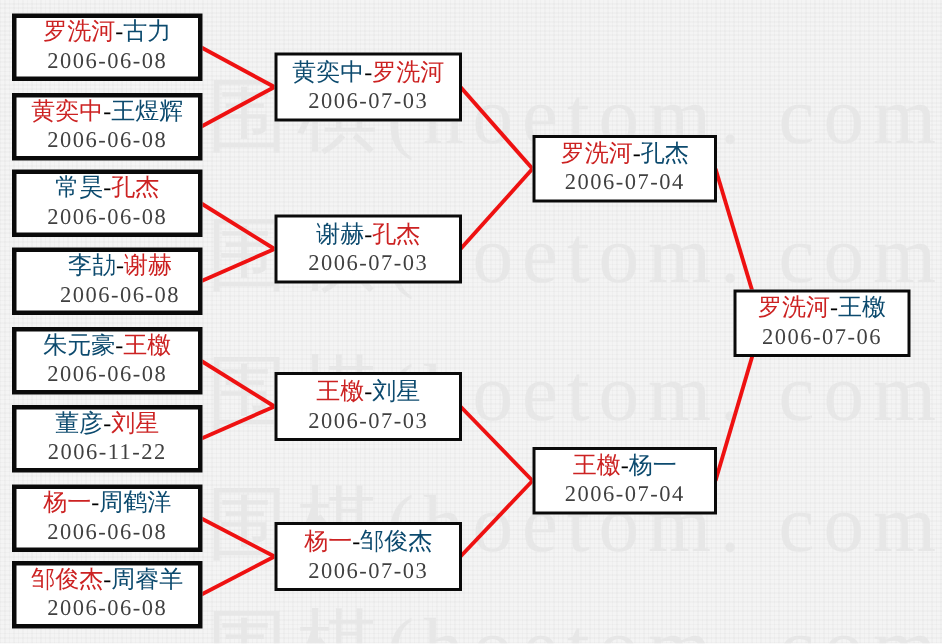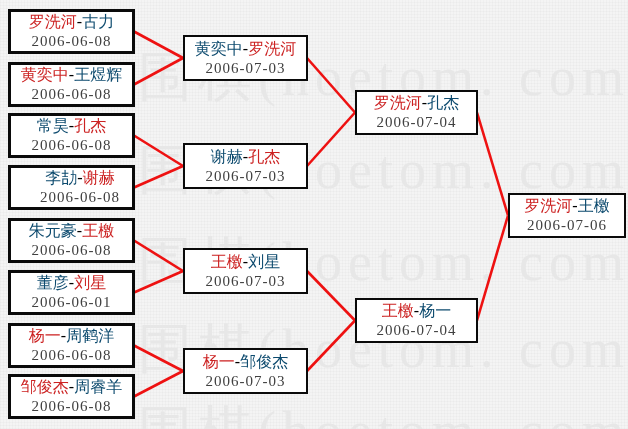--- a/index.html
+++ b/index.html
@@ -73,21 +73,21 @@
   <div class="box r1" style="left:8px;top:165px;width:127px;height:45px;padding-left:17px;">
     <div class="nameline"><span class="pname black">李劼</span><span class="dash">-</span><span class="pname red">谢赫</span></div>
     <div class="dateline">2006-06-08</div>
   </div>
   <div class="box r1" style="left:8px;top:218px;width:127px;height:45px;">
     <div class="nameline"><span class="pname black">朱元豪</span><span class="dash">-</span><span class="pname red">王檄</span></div>
     <div class="dateline">2006-06-08</div>
   </div>
   <div class="box r1" style="left:8px;top:270px;width:127px;height:45px;">
     <div class="nameline"><span class="pname black">董彦</span><span class="dash">-</span><span class="pname red">刘星</span></div>
-    <div class="dateline">2006-06-01</div>
+    <div class="dateline">2006-11-22</div>
   </div>
   <div class="box r1" style="left:8px;top:323px;width:127px;height:45px;">
     <div class="nameline"><span class="pname red">杨一</span><span class="dash">-</span><span class="pname black">周鹤洋</span></div>
     <div class="dateline">2006-06-08</div>
   </div>
   <div class="box r1" style="left:8px;top:374px;width:127px;height:45px;">
     <div class="nameline"><span class="pname red">邹俊杰</span><span class="dash">-</span><span class="pname black">周睿羊</span></div>
     <div class="dateline">2006-06-08</div>
   </div>
 
@@ -110,18 +110,18 @@
 
   <div class="box" style="left:355px;top:90px;width:123px;height:45px;">
     <div class="nameline"><span class="pname red">罗洗河</span><span class="dash">-</span><span class="pname black">孔杰</span></div>
     <div class="dateline">2006-07-04</div>
   </div>
   <div class="box" style="left:355px;top:298px;width:123px;height:45px;">
     <div class="nameline"><span class="pname red">王檄</span><span class="dash">-</span><span class="pname black">杨一</span></div>
     <div class="dateline">2006-07-04</div>
   </div>
 
-  <div class="box" style="left:508px;top:193px;width:118px;height:45px;">
+  <div class="box" style="left:489px;top:193px;width:118px;height:45px;">
     <div class="nameline"><span class="pname red">罗洗河</span><span class="dash">-</span><span class="pname black">王檄</span></div>
     <div class="dateline">2006-07-06</div>
   </div>
 
 </div>
 
 </body></html>

